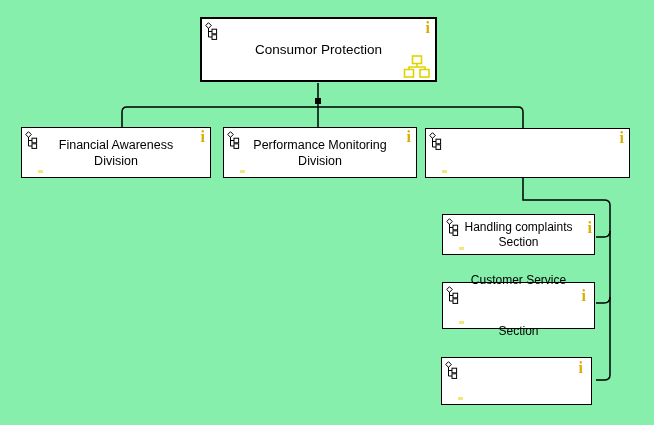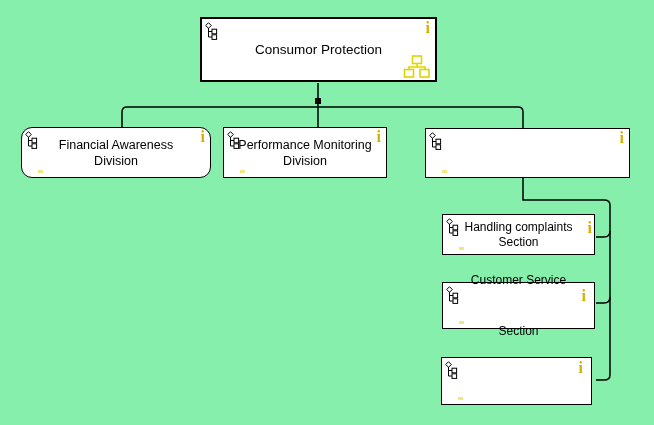--- a/index.html
+++ b/index.html
@@ -9,22 +9,22 @@
   }
   #connector-svg{position:absolute;left:0;top:0;z-index:1;}
   .node{
     position:absolute;background:#ffffff;border:1px solid #000;
     display:flex;flex-direction:column;align-items:center;justify-content:center;
     text-align:center;z-index:2;box-sizing:border-box;line-height:16px;
   }
   .node .line{width:100%;}
   .node .line:empty{display:none;}
   #node-root{left:200px;top:17px;width:237px;height:65px;border-width:2px;font-size:13.5px;line-height:18px;}
-  #node-financial{left:21px;top:127px;width:190px;height:51px;font-size:12.5px;border-radius:11px;}
-  #node-performance{left:223px;top:127px;width:164px;height:51px;font-size:12.5px;}
+  #node-financial{left:21px;top:127px;width:190px;height:51px;font-size:12.5px;}
+  #node-performance{left:223px;top:127px;width:194px;height:51px;font-size:12.5px;}
   #node-complaints{left:425px;top:128px;width:205px;height:50px;font-size:12.5px;}
   #node-handling{left:442px;top:214px;width:153px;height:41px;font-size:12px;line-height:15px;}
   #node-customer{left:442px;top:282px;width:153px;height:47px;font-size:12px;line-height:15px;gap:36px;}
   #node-callcenter{left:441px;top:357px;width:151px;height:48px;font-size:12px;padding-top:10px;}
   .org-glyph{position:absolute;left:3px;top:3px;width:14px;height:18px;}
   .info-i{
     position:absolute;top:1px;right:5px;
     font-family:"Liberation Serif", serif;font-weight:bold;font-size:16px;
     color:#D4B000;line-height:16px;
   }

